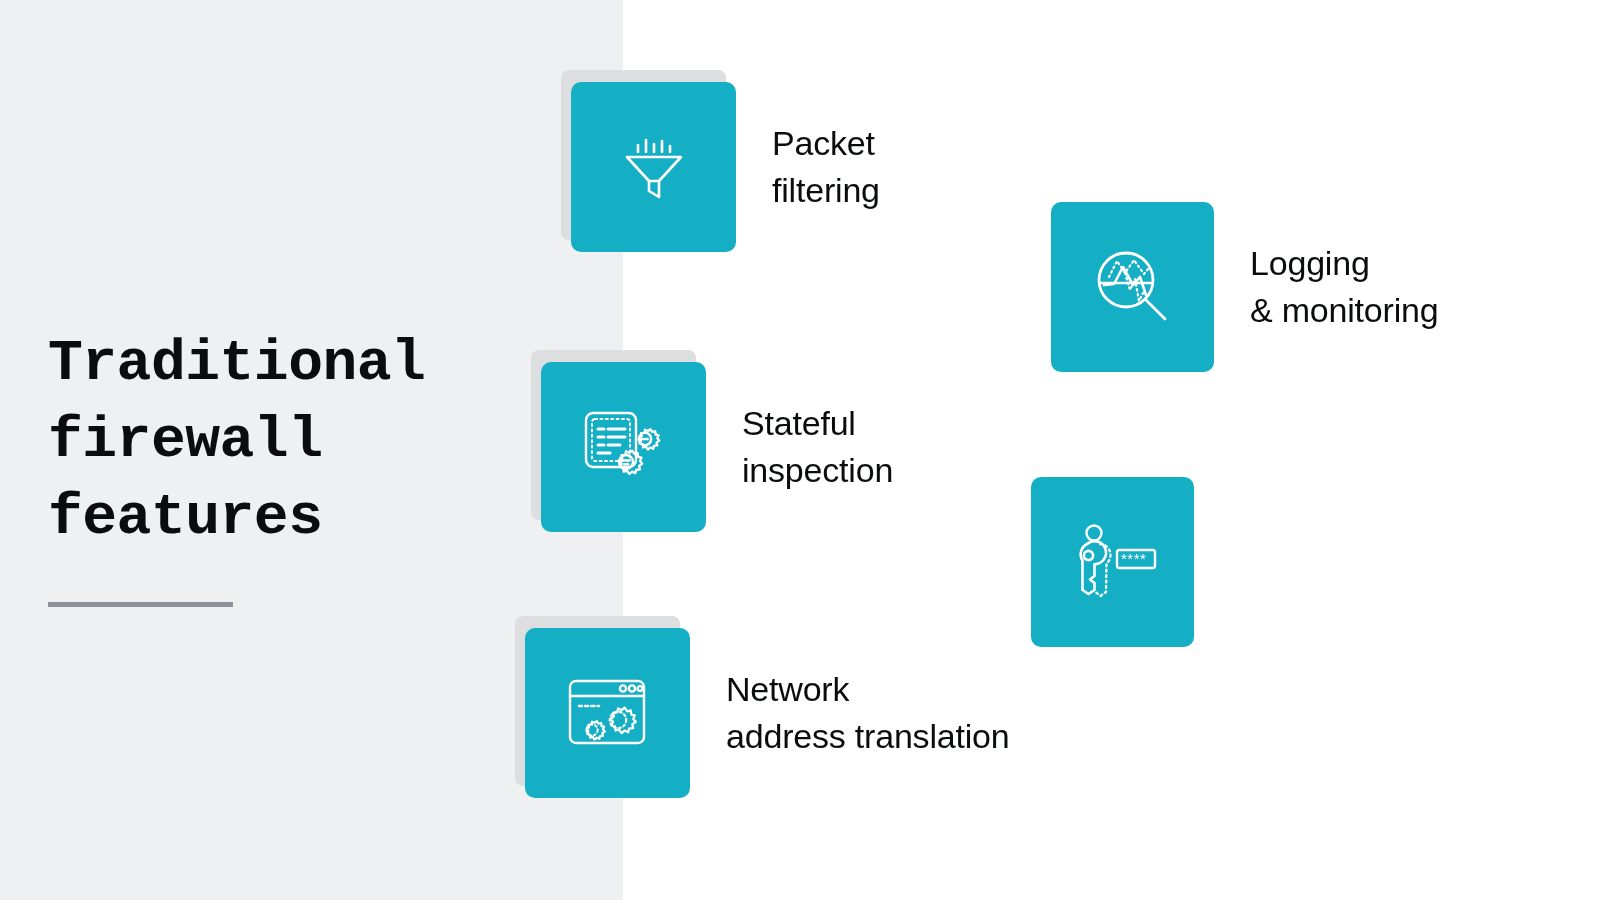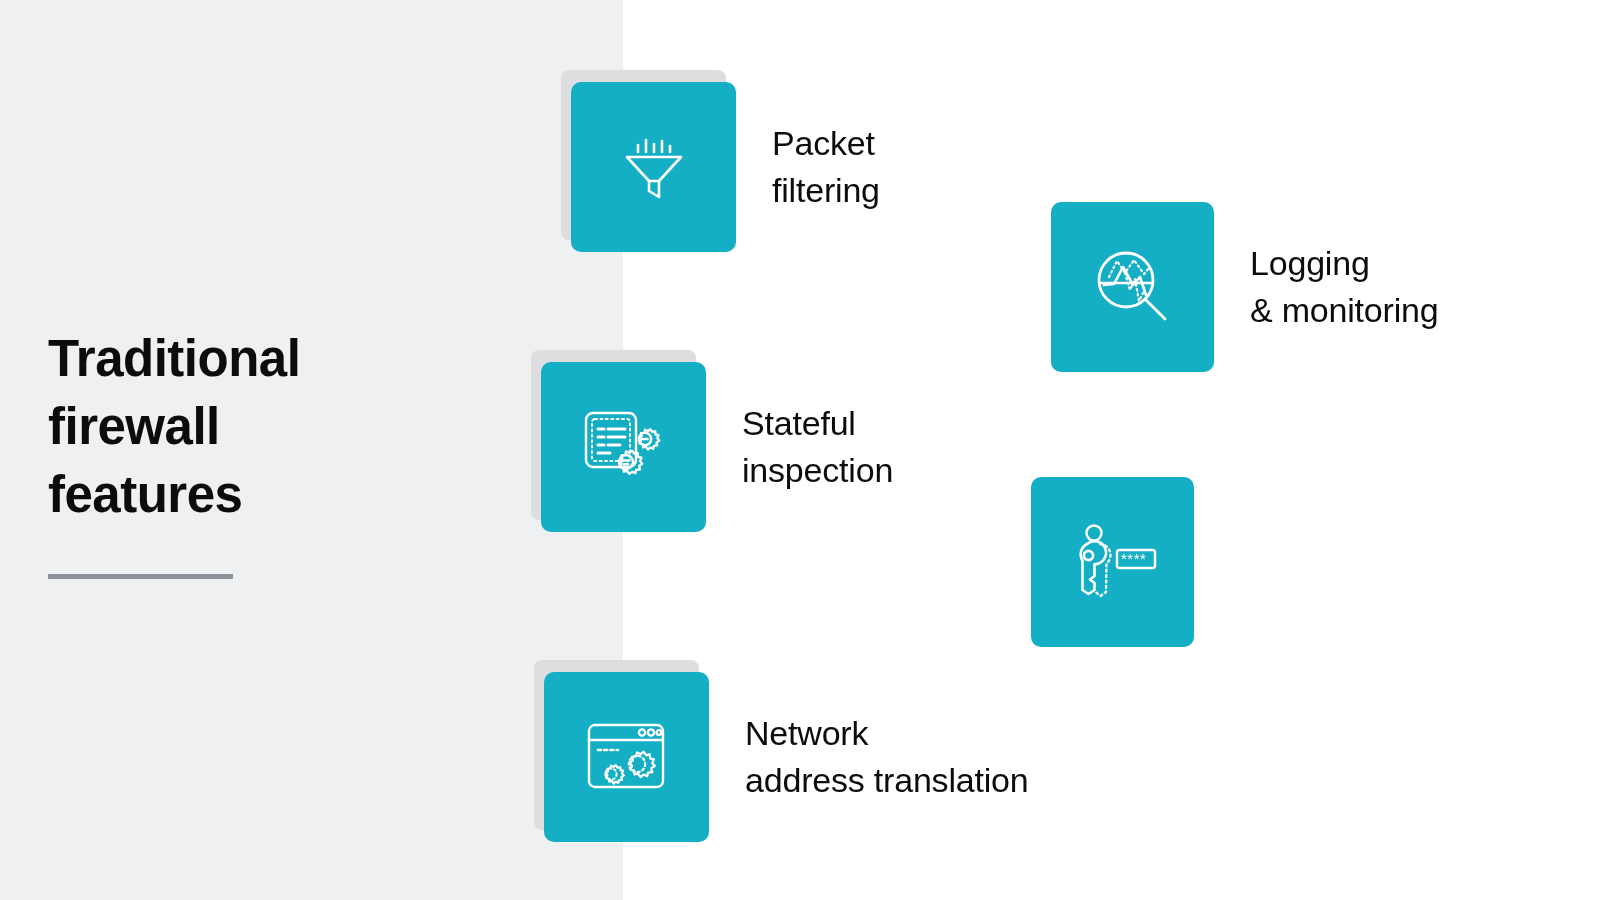--- a/index.html
+++ b/index.html
@@ -23,26 +23,27 @@
     background: #EEF0F1;
   }
 
   
   .title-block {
     position: absolute;
     left: 48px; top: 325px;
     width: 430px;
   }
   .title {
-    font-size: 51px;
+    font-size: 58px;
     font-weight: 700;
     line-height: 1.33;
     letter-spacing: -0.5px;
     color: #0B0C0E;
     white-space: pre-line;
+    font-family: Liberation Mono, monospace;
   }
   .title-rule {
     margin-top: 46px;
     width: 185px;
     height: 5px;
     background: #8C919B;
   }
 
   
   .feature {
@@ -80,21 +81,21 @@
     font-size: 34px;
     line-height: 1.37;
     color: #0B0C0E;
     white-space: pre-line;
     letter-spacing: -0.2px;
   }
 
   
   #feat-packet   { left: 525px; top: 82px; margin-left: 46px; }
   #feat-stateful { left: 525px; top: 362px; padding-left: 16px; }
-  #feat-nat      { left: 525px; top: 672px; margin-left: 19px; }
+  #feat-nat      { left: 525px; top: 628px; }
 
   
   #feat-logging  { left: 1031px; top: 202px; padding-left: 20px; }
   #feat-access   { left: 1031px; top: 477px; }
   #feat-logging .tile-wrap,
   #feat-access  .tile-wrap { width: 163px; height: 170px; }
   #feat-logging .tile,
   #feat-access  .tile { width: 163px; height: 170px; }
 </style>
 </head>

